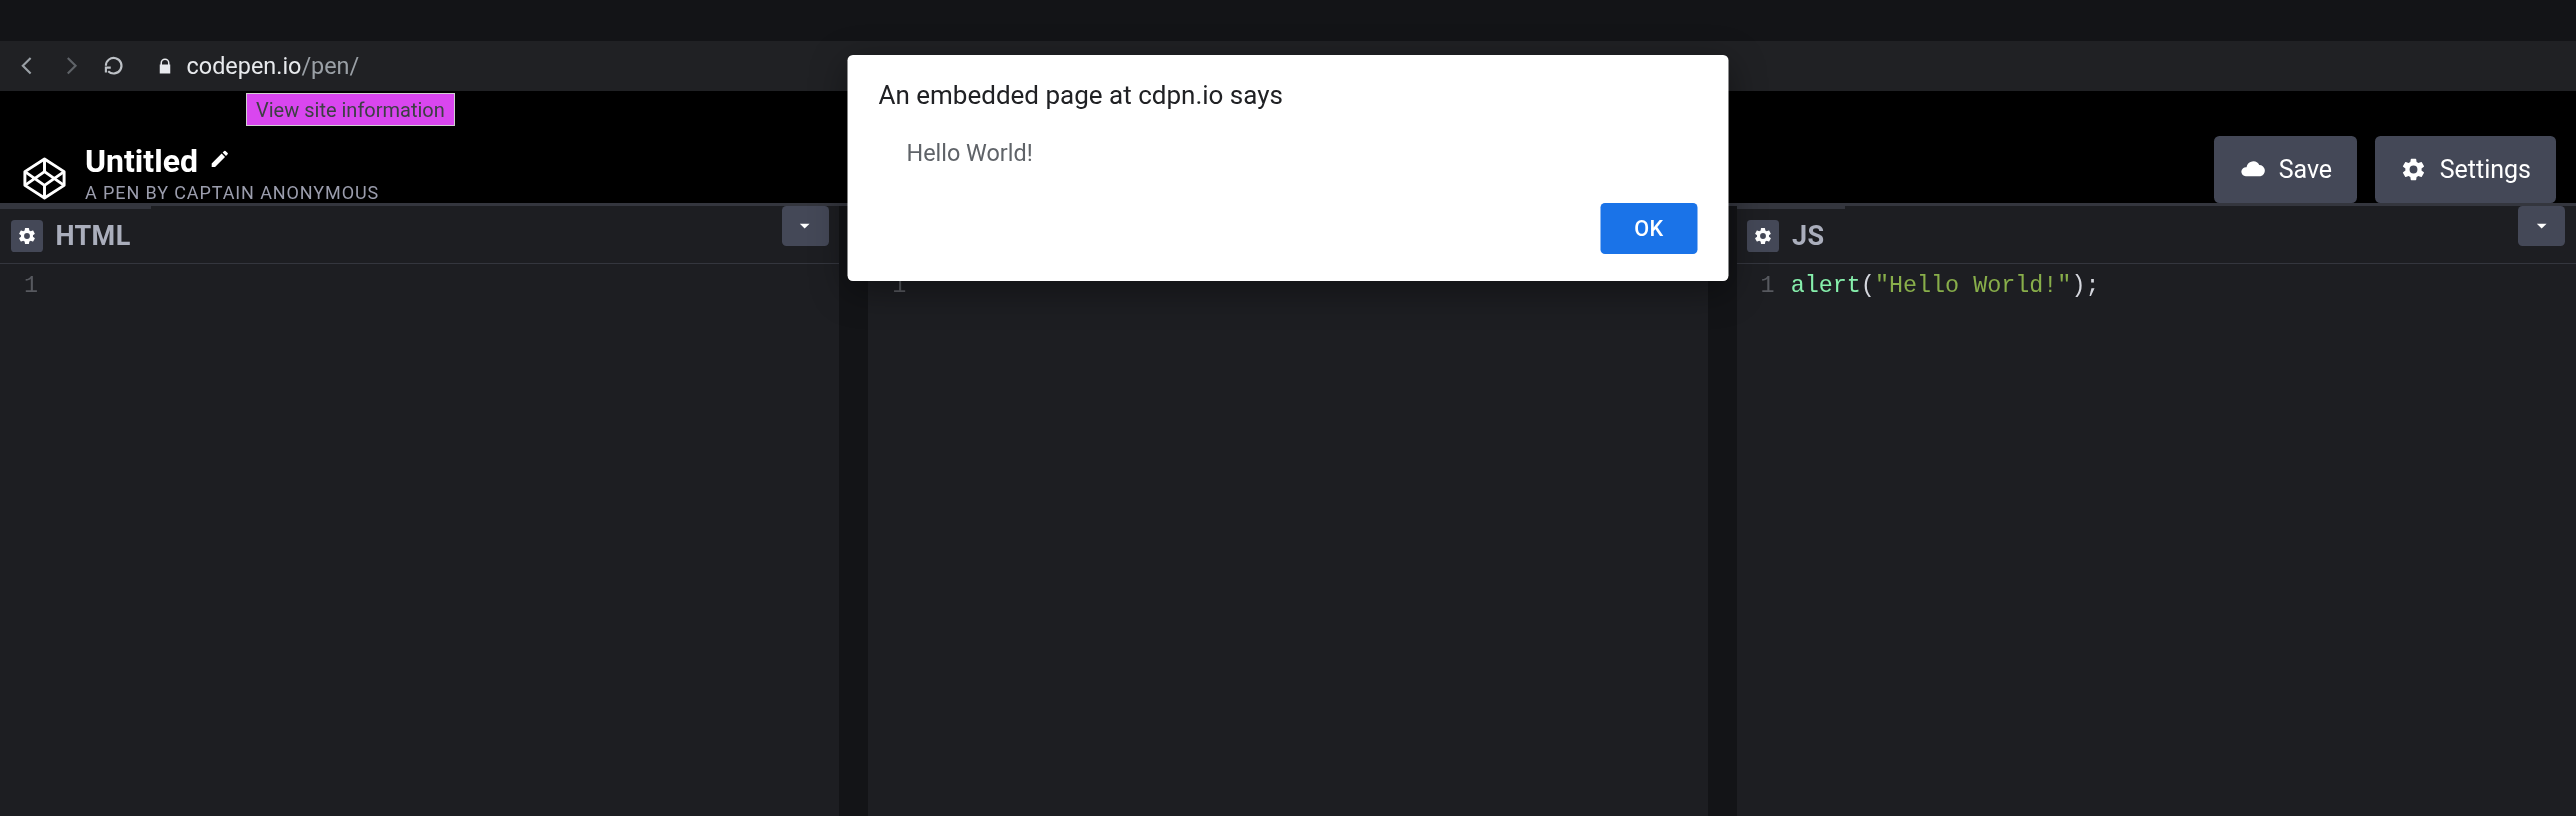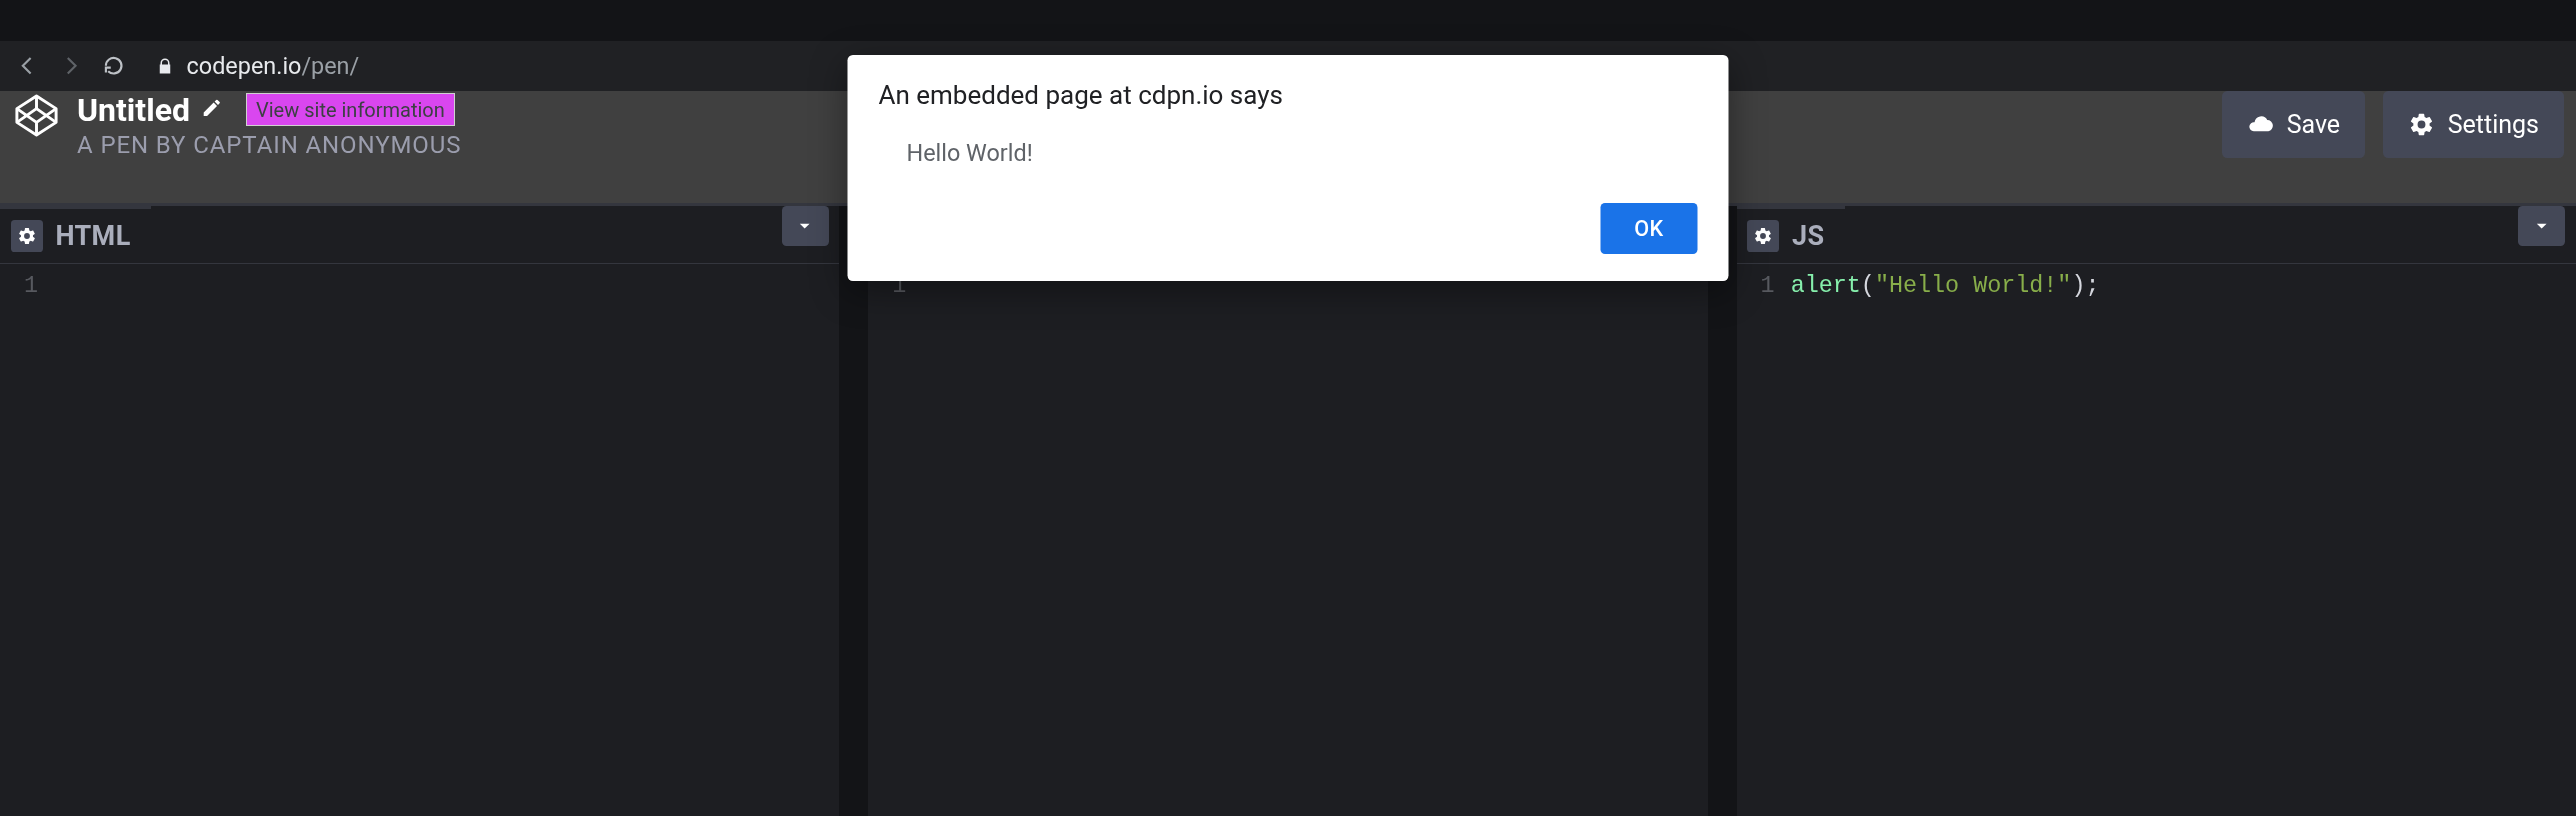--- a/index.html
+++ b/index.html
@@ -64,24 +64,24 @@
       font-size: 20px;
       padding: 3.6px 9px;
       border: 0.9px solid #d0d0d0;
       white-space: nowrap;
       z-index: 3;
     }
 
     
     .cp-header {
       height: 112px;
-      background: #404040;
-      display: flex;
-      align-items: flex-start;
-      padding: 0 12px;
+      background: #000000;
+      display: flex;
+      align-items: flex-end;
+      padding: 0 20px;
       gap: 16px;
     }
     .cp-logo {
       width: 49px;
       height: 49px;
       display: flex;
       align-items: center;
       justify-content: center;
       color: #fff;
     }
@@ -96,21 +96,21 @@
       align-items: center;
       gap: 10.8px;
     }
     .cp-title {
       font-size: 32px;
       font-weight: 700;
       color: #fff;
     }
     .edit-icon svg { width: 21.6px; height: 21.6px; fill: #fff; }
     .cp-subtitle {
-      font-size: 24px;
+      font-size: 18px;
       letter-spacing: 0.9px;
       color: #9b9dad;
       text-transform: uppercase;
     }
     .cp-actions {
       margin-left: auto;
       display: flex;
       gap: 18px;
     }
     .cp-btn {

